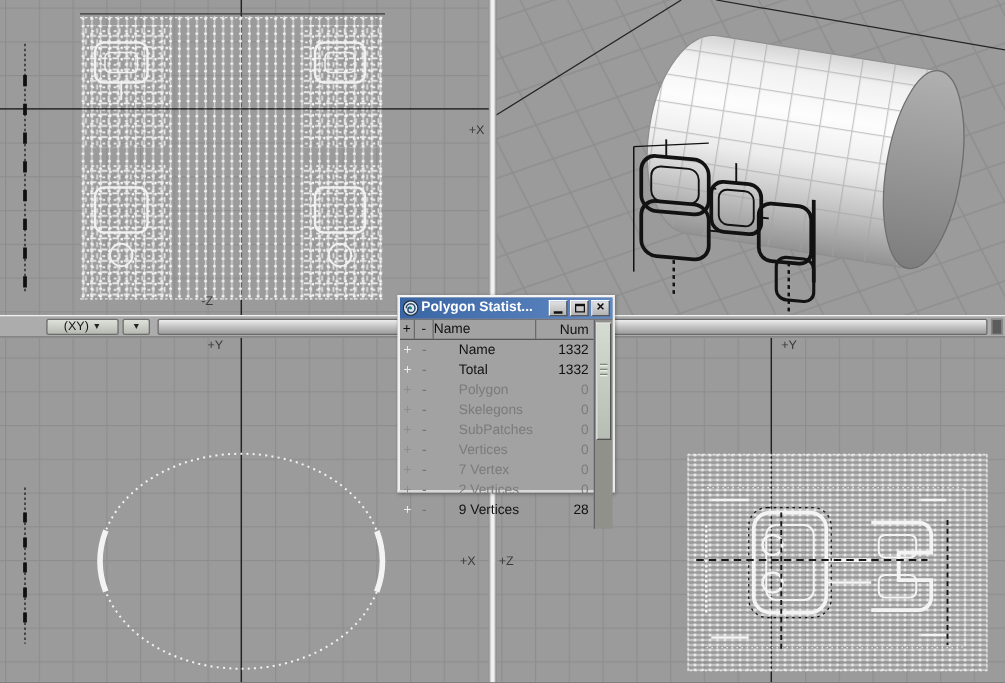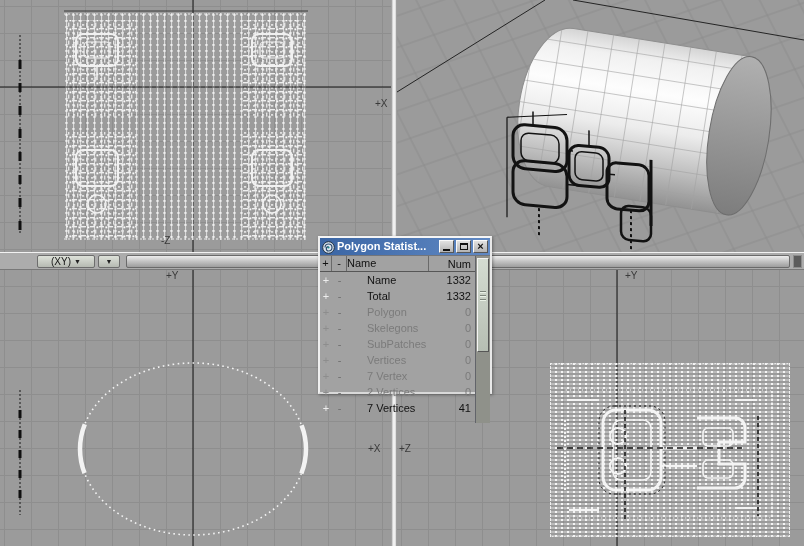--- a/index.html
+++ b/index.html
@@ -316,22 +316,22 @@
         </div>
         <div class="prow row-dim">
           <span class="c-plus">+</span>
           <span class="c-minus">-</span>
           <span class="c-name">2 Vertices</span>
           <span class="c-num">0</span>
         </div>
         <div class="prow row-active">
           <span class="c-plus">+</span>
           <span class="c-minus">-</span>
-          <span class="c-name">7 Vertices</span>
-          <span class="c-num">41</span>
+          <span class="c-name">9 Vertices</span>
+          <span class="c-num">28</span>
         </div>
       </div>
       <div class="pscroll">
         <div class="pthumb">
           <div class="grip">
               <i></i>
               <i></i>
               <i></i>
             </div>
         </div>

